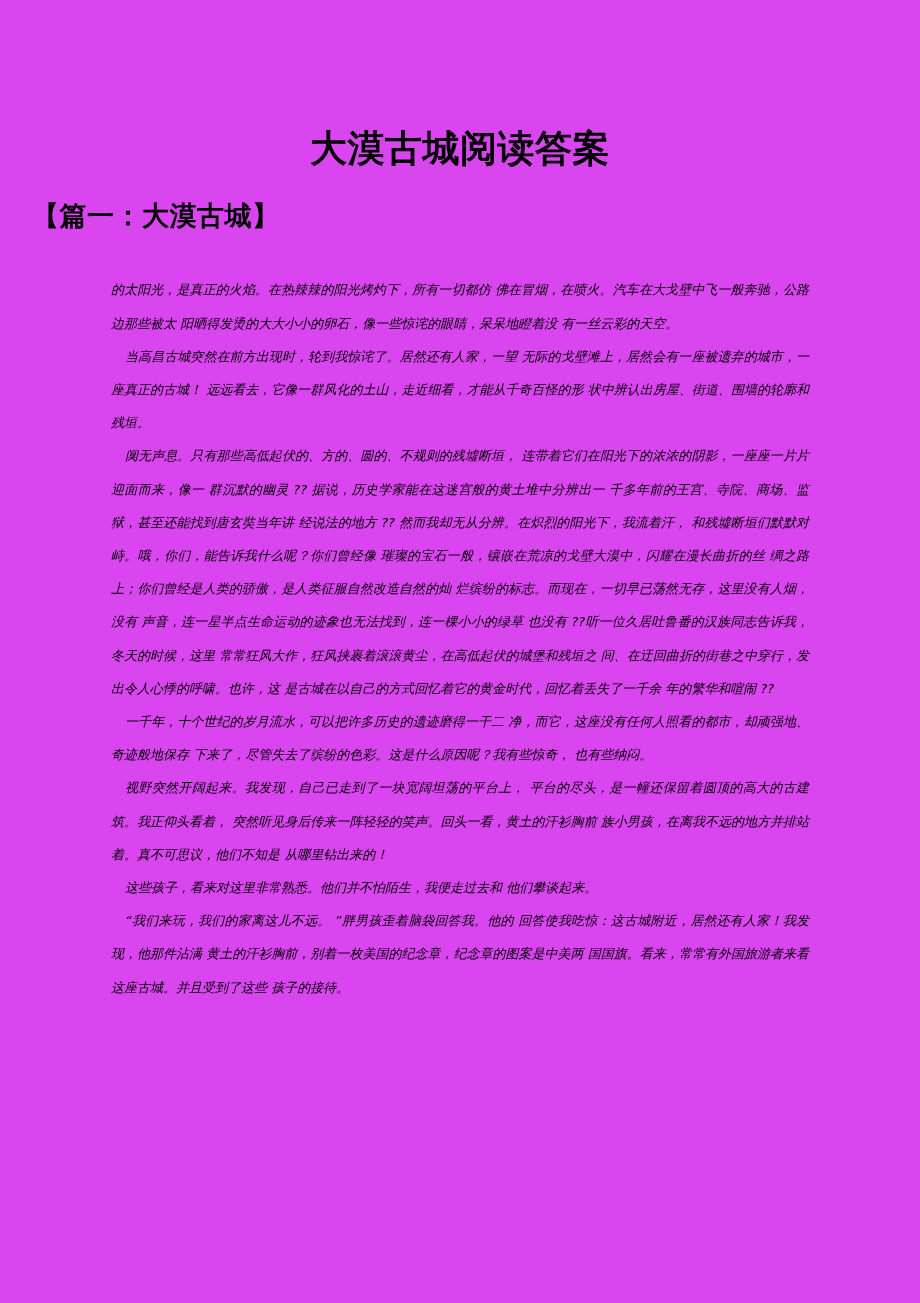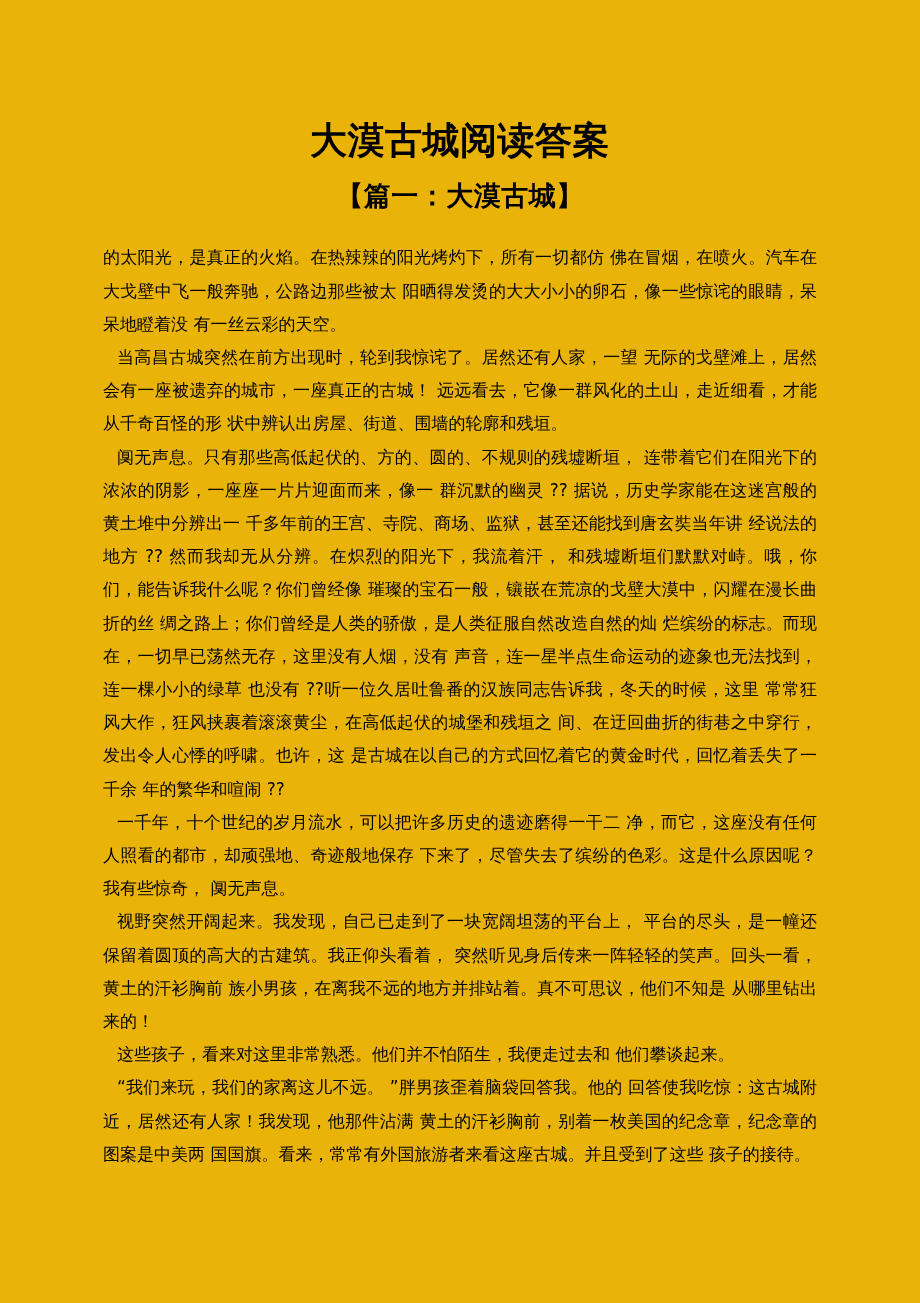--- a/index.html
+++ b/index.html
@@ -12,61 +12,61 @@
     width: 920px;
     height: 1303px;
     font-family: "DejaVu Sans", "Liberation Sans", sans-serif;
     color: #000000;
     overflow: hidden;
   }
   .page {
     position: relative;
     width: 920px;
     height: 1303px;
-    background: #eab308;
+    background: #d946ef;
     box-sizing: border-box;
-    padding: 8px;
+    padding: 16px;
   }
   .doc-title {
     text-align: center;
     font-size: 37px;
     font-weight: bold;
     letter-spacing: 0.5px;
     line-height: 1.25;
     margin: 0;
     padding-top: 110px;
     color: #000000;
   }
   .doc-subtitle {
-    text-align: center;
     font-size: 27px;
     font-weight: bold;
     letter-spacing: 0.5px;
     line-height: 1.3;
-    margin: 4px;
+    margin: 16px;
     padding-top: 10px;
     padding-bottom: 0;
     color: #000000;
   }
   .body-block {
     margin: 0;
     padding-top: 24px;
     padding-left: 95px;
     padding-right: 95px;
   }
   p.para {
     margin: 0;
     padding: 0;
-    font-size: 17px;
+    font-size: 13px;
     line-height: 33.2px;
     text-align: justify;
     text-justify: inter-character;
     white-space: pre-wrap;
     word-break: break-all;
     color: #000000;
+    font-style: italic;
   }
   p.para.indent {
     text-indent: 14px;
   }
   p.para.gap-before {
   }
 </style>
 </head>
 <body>
 
@@ -77,21 +77,21 @@
   <h2 class="doc-subtitle">【篇一：大漠古城】</h2>
 
   <div class="body-block">
 
     <p class="para">的太阳光，是真正的火焰。在热辣辣的阳光烤灼下，所有一切都仿 佛在冒烟，在喷火。汽车在大戈壁中飞一般奔驰，公路边那些被太 阳晒得发烫的大大小小的卵石，像一些惊诧的眼睛，呆呆地瞪着没 有一丝云彩的天空。</p>
 
     <p class="para indent">当高昌古城突然在前方出现时，轮到我惊诧了。居然还有人家，一望 无际的戈壁滩上，居然会有一座被遗弃的城市，一座真正的古城！ 远远看去，它像一群风化的土山，走近细看，才能从千奇百怪的形 状中辨认出房屋、街道、围墙的轮廓和残垣。</p>
 
     <p class="para indent">阒无声息。只有那些高低起伏的、方的、圆的、不规则的残墟断垣， 连带着它们在阳光下的浓浓的阴影，一座座一片片迎面而来，像一 群沉默的幽灵 ?? 据说，历史学家能在这迷宫般的黄土堆中分辨出一 千多年前的王宫、寺院、商场、监狱，甚至还能找到唐玄奘当年讲 经说法的地方 ?? 然而我却无从分辨。在炽烈的阳光下，我流着汗， 和残墟断垣们默默对峙。哦，你们，能告诉我什么呢？你们曾经像 璀璨的宝石一般，镶嵌在荒凉的戈壁大漠中，闪耀在漫长曲折的丝 绸之路上；你们曾经是人类的骄傲，是人类征服自然改造自然的灿 烂缤纷的标志。而现在，一切早已荡然无存，这里没有人烟，没有 声音，连一星半点生命运动的迹象也无法找到，连一棵小小的绿草 也没有 ??听一位久居吐鲁番的汉族同志告诉我，冬天的时候，这里 常常狂风大作，狂风挟裹着滚滚黄尘，在高低起伏的城堡和残垣之 间、在迂回曲折的街巷之中穿行，发出令人心悸的呼啸。也许，这 是古城在以自己的方式回忆着它的黄金时代，回忆着丢失了一千余 年的繁华和喧闹 ??</p>
 
-    <p class="para indent">一千年，十个世纪的岁月流水，可以把许多历史的遗迹磨得一干二 净，而它，这座没有任何人照看的都市，却顽强地、奇迹般地保存 下来了，尽管失去了缤纷的色彩。这是什么原因呢？我有些惊奇， 阒无声息。</p>
+    <p class="para indent">一千年，十个世纪的岁月流水，可以把许多历史的遗迹磨得一干二 净，而它，这座没有任何人照看的都市，却顽强地、奇迹般地保存 下来了，尽管失去了缤纷的色彩。这是什么原因呢？我有些惊奇， 也有些纳闷。</p>
 
     <p class="para indent">视野突然开阔起来。我发现，自己已走到了一块宽阔坦荡的平台上， 平台的尽头，是一幢还保留着圆顶的高大的古建筑。我正仰头看着， 突然听见身后传来一阵轻轻的笑声。回头一看，黄土的汗衫胸前 族小男孩，在离我不远的地方并排站着。真不可思议，他们不知是 从哪里钻出来的！</p>
 
     <p class="para indent gap-before">这些孩子，看来对这里非常熟悉。他们并不怕陌生，我便走过去和 他们攀谈起来。</p>
 
 
     <p class="para indent">“我们来玩，我们的家离这儿不远。 ”胖男孩歪着脑袋回答我。他的 回答使我吃惊：这古城附近，居然还有人家！我发现，他那件沾满 黄土的汗衫胸前，别着一枚美国的纪念章，纪念章的图案是中美两 国国旗。看来，常常有外国旅游者来看这座古城。并且受到了这些 孩子的接待。</p>
 
   </div>
 

